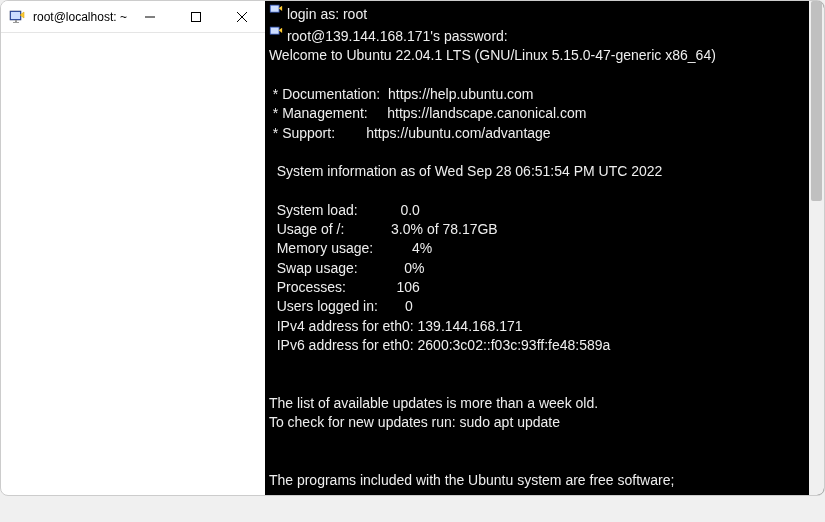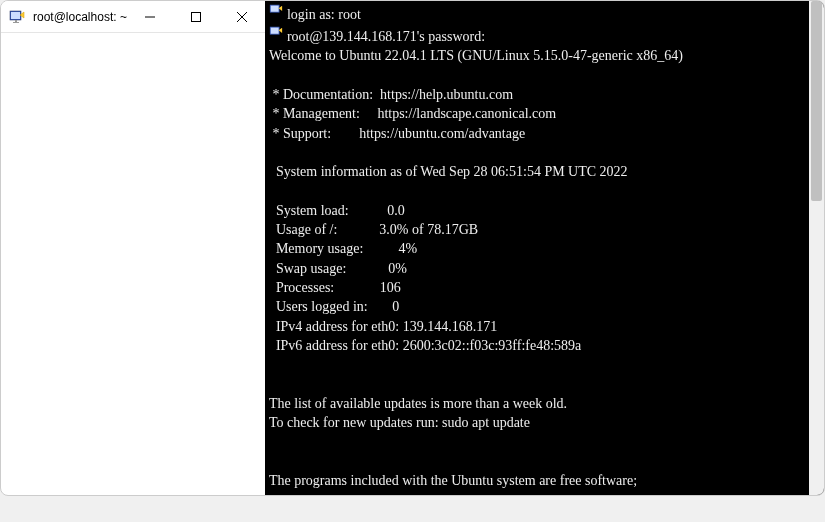--- a/index.html
+++ b/index.html
@@ -56,21 +56,21 @@
     .terminal-wrap {
       flex: 1;
       display: flex;
       background: #000;
       overflow: hidden;
     }
     .terminal {
       flex: 1;
       background: #000;
       color: #eeeeee;
-      font-family: Liberation Serif, serif;
+      font-family: Liberation Sans, sans-serif;
       font-size: 14px;
       line-height: 1.38;
       padding: 2px 8px 0 4px;
       white-space: pre;
       overflow: hidden;
     }
     .scrollbar {
       width: 15px;
       background: #f0f0f0;
       position: relative;

